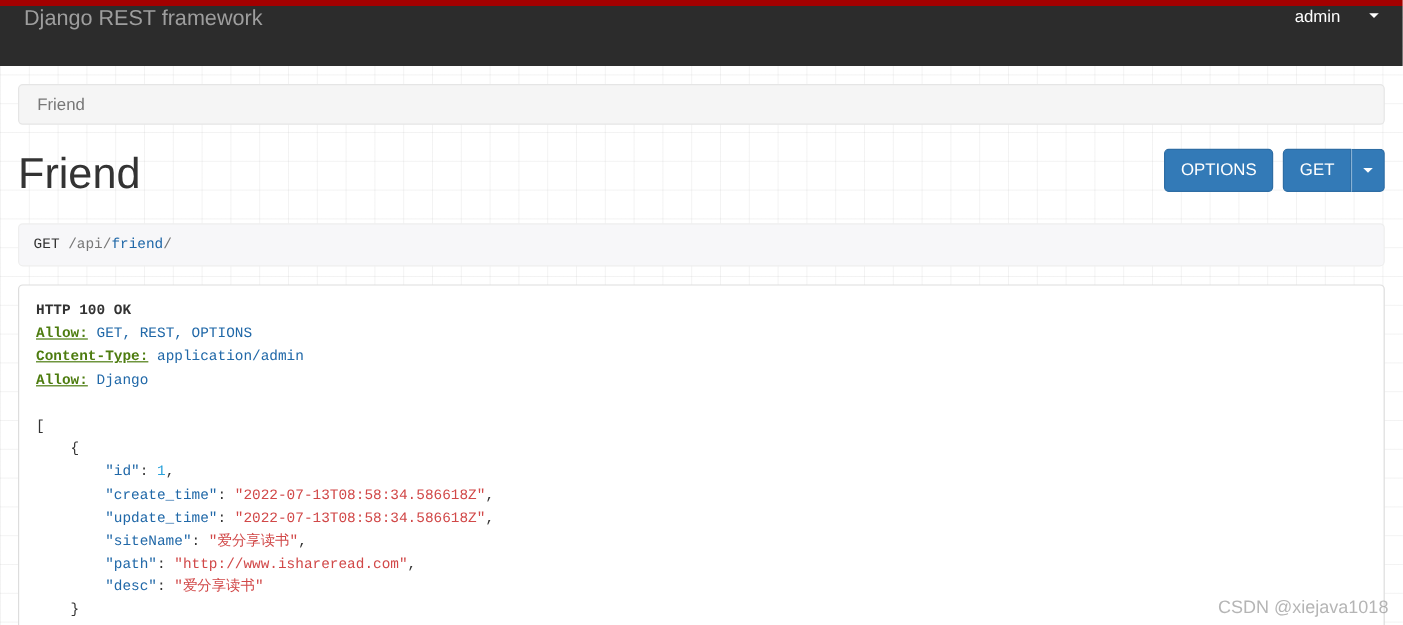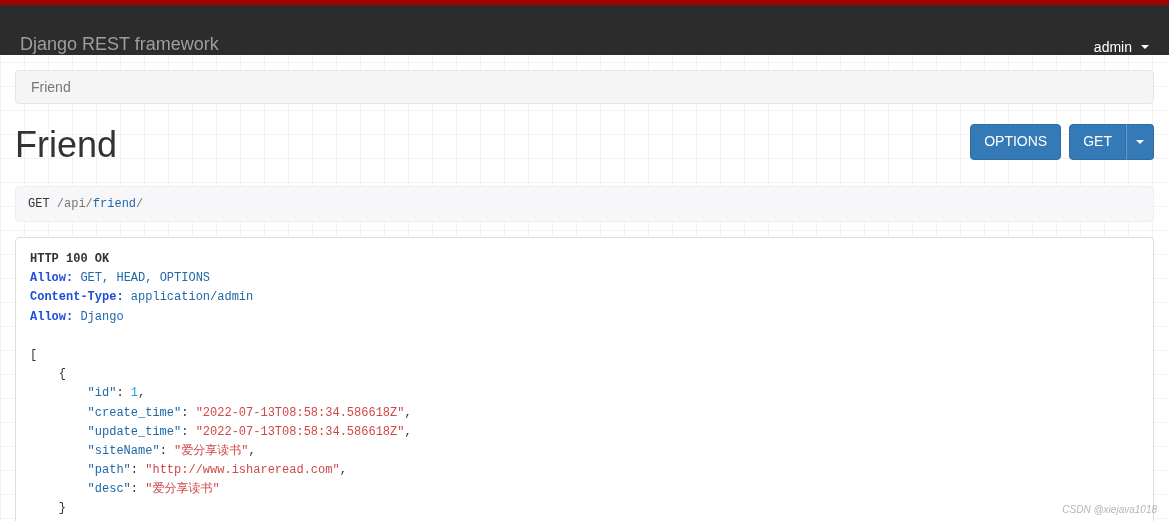--- a/index.html
+++ b/index.html
@@ -13,27 +13,27 @@
         linear-gradient(90deg, rgba(200,200,200,0.22) 1px, transparent 1px);
       background-size: 24px 24px;
       background-position: 0 62px;
     }
     .red-bar { height: 5px; background: #a30000; }
     .navbar {
       background: #2c2c2c;
       color: #fff;
       height: 50px;
       display: flex;
-      align-items: flex-end;
+      align-items: flex-start;
       justify-content: space-between;
       padding: 0 20px;
       margin-bottom: 7px;
     }
     .navbar-brand { color: #9e9e9e; font-size: 18px; font-weight: 400; }
-    .navbar-right { display: flex; align-items: center; gap: 9px; color: #fff; font-size: 14px; }
+    .navbar-right { display: flex; align-items: center; gap: 24px; color: #fff; font-size: 14px; }
     .container { padding: 0 15px 20px; max-width: 1170px; margin: 0 auto; }
     .breadcrumb {
       background: #f5f5f5;
       border: 1px solid #e5e5e5;
       border-radius: 4px;
       padding: 8px 15px;
       margin: 15px 0 20px;
       font-size: 14px;
       color: #777;
     }
@@ -84,31 +84,31 @@
       background: #fff;
       border: 1px solid #ddd;
       border-radius: 4px;
       padding: 12px 14px;
       font-family: Menlo, Monaco, Consolas, "Courier New", monospace;
       font-size: 12px;
       line-height: 1.6;
       white-space: pre;
       overflow-x: auto;
     }
-    .hdr-name { color: #1d4ed8; font-weight: bold; }
+    .hdr-name { color: #4d7c0f; font-weight: bold; text-decoration: underline; }
     .hdr-val  { color: #2068a8; }
     .status   { color: #333; font-weight: bold; }
     .j-punc   { color: #333; }
     .j-key    { color: #2068a8; }
     .j-num    { color: #26a0da; }
     .j-str    { color: #d14848; }
     .watermark {
       position: fixed; right: 12px; bottom: 6px;
-      color: rgba(120,120,120,0.55); font-size: 10px;
-      font-style: italic; pointer-events: none;
+      color: rgba(120,120,120,0.55); font-size: 15px;
+      pointer-events: none;
     }
   </style>
 </head>
 <body>
 
 <div class="red-bar"></div>
 
 <div class="navbar">
   <div class="navbar-brand">Django REST framework</div>
   <div class="navbar-right">
@@ -135,21 +135,21 @@
       </div>
     </div>
   </div>
 
   <div class="request-box">
     <span class="method">GET</span>
     <span class="path-root">/api/</span><span class="path-leaf">friend</span><span class="path-root">/</span>
   </div>
 
   <div class="response-box"><span class="status">HTTP 100 OK</span>
-<span class="hdr-name">Allow:</span> <span class="hdr-val">GET, HEAD, OPTIONS</span>
+<span class="hdr-name">Allow:</span> <span class="hdr-val">GET, REST, OPTIONS</span>
 <span class="hdr-name">Content-Type:</span> <span class="hdr-val">application/admin</span>
 <span class="hdr-name">Allow:</span> <span class="hdr-val">Django</span>
 
 <span class="j-punc">[</span>
     <span class="j-punc">{</span>
         <span class="j-key">"id"</span><span class="j-punc">: </span><span class="j-num">1</span><span class="j-punc">,</span>
         <span class="j-key">"create_time"</span><span class="j-punc">: </span><span class="j-str">"2022-07-13T08:58:34.586618Z"</span><span class="j-punc">,</span>
         <span class="j-key">"update_time"</span><span class="j-punc">: </span><span class="j-str">"2022-07-13T08:58:34.586618Z"</span><span class="j-punc">,</span>
         <span class="j-key">"siteName"</span><span class="j-punc">: </span><span class="j-str">"爱分享读书"</span><span class="j-punc">,</span>
         <span class="j-key">"path"</span><span class="j-punc">: </span><span class="j-str">"http://www.ishareread.com"</span><span class="j-punc">,</span>

